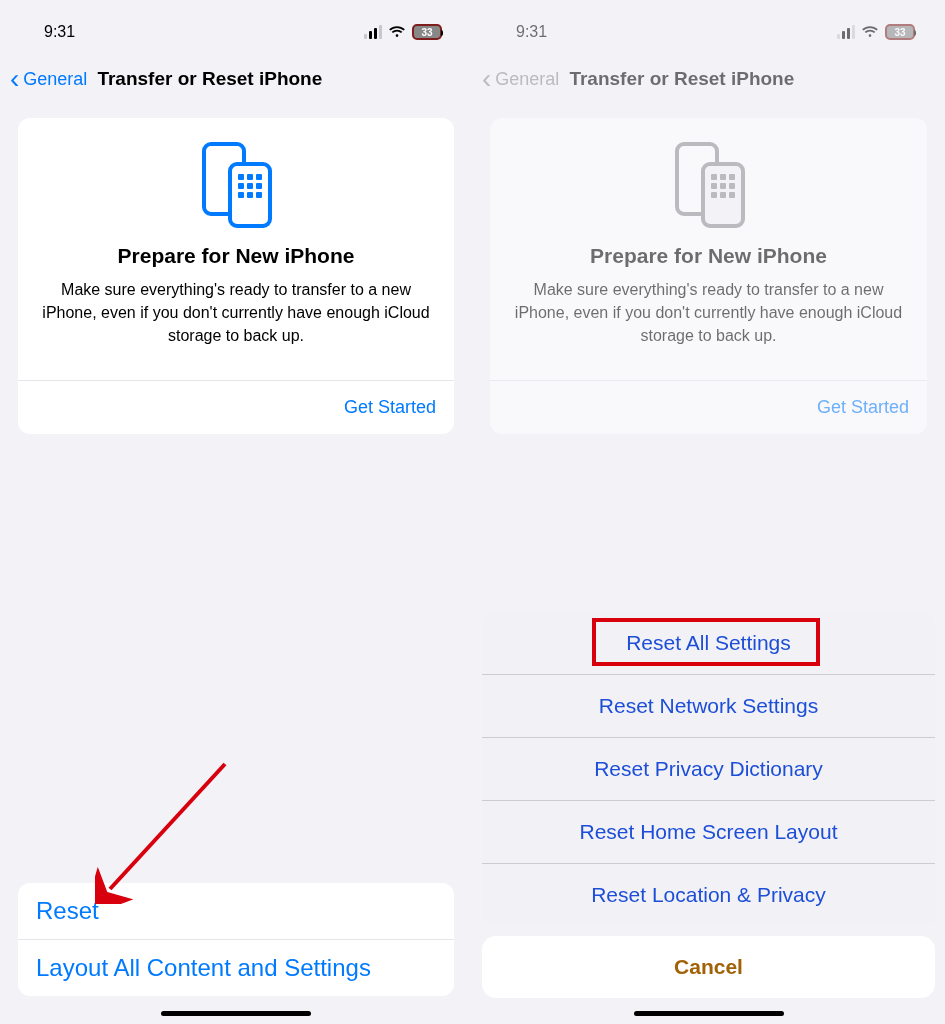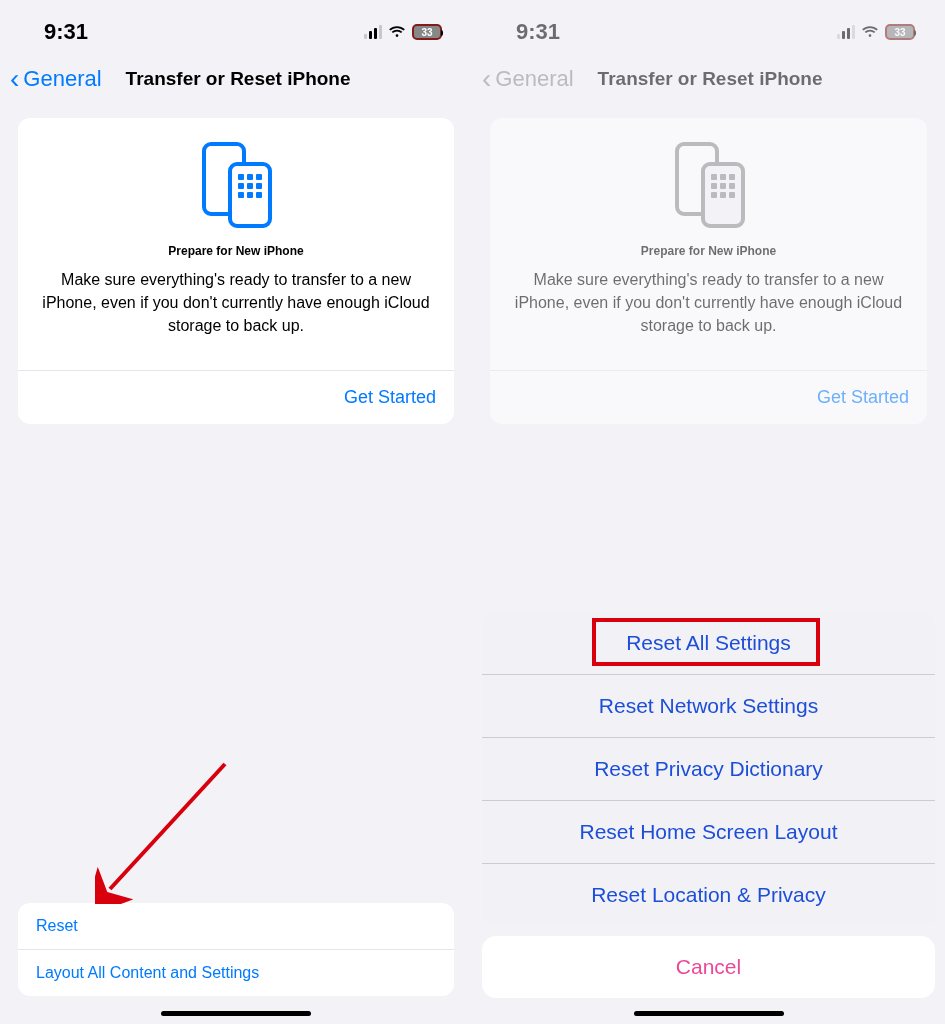--- a/index.html
+++ b/index.html
@@ -33,22 +33,22 @@
 
   
   .statusbar {
     height: 54px;
     display: flex;
     align-items: center;
     justify-content: space-between;
     padding: 10px 30px 0 44px;
   }
   .sb-time {
-    font-size: 22px;
-    font-weight: 700;
+    font-size: 16px;
+    font-weight: 400;
   }
   .sb-icons {
     display: flex;
     align-items: center;
     gap: 6px;
   }
   .sb-cell {
     display: flex;
     align-items: flex-end;
     gap: 2px;
@@ -98,39 +98,39 @@
   }
   .back-chevron {
     color: #007aff;
     font-size: 28px;
     font-weight: 400;
     line-height: 1;
   }
   .phone-right .back-chevron { color: #8e8e93; }
   .back-label {
     color: #007aff;
-    font-size: 22px;
+    font-size: 18px;
   }
   .phone-right .back-label { color: #8e8e93; }
   .nav-title {
     font-size: 19px;
     font-weight: 600;
-    margin-left: 20px;
+    margin-left: 6px;
   }
 
   
   .card {
     background: #fff;
     margin: 14px 18px 0 18px;
     border-radius: 12px;
     padding: 22px 18px 0 18px;
     text-align: center;
   }
   .card-icon { margin: 0 auto 12px auto; width: 80px; height: 92px; }
-  .card-title { font-size: 12px; font-weight: 600; margin-bottom: 10px; }
+  .card-title { font-size: 21px; font-weight: 600; margin-bottom: 10px; }
   .card-desc { font-size: 16px; color: #000; line-height: 1.45; margin-bottom: 32px; padding: 0 6px;}
   .card-divider { border:0; border-top:1px solid #e5e5ea; margin:0 -18px; }
   .card-action {
     color: #007aff;
     font-size: 18px;
     padding: 16px 0;
     font-weight: 400;
     text-align: right;
   }
 
@@ -139,21 +139,21 @@
     position: absolute;
     bottom: 28px;
     left: 18px;
     right: 18px;
     background: #fff;
     border-radius: 12px;
     overflow: hidden;
   }
   .bl-item {
     padding: 14px 18px;
-    font-size: 16px;
+    font-size: 24px;
     color: #007aff;
     border-bottom: 1px solid #e5e5ea;
     text-align: left;
   }
   .bl-item:last-child { border-bottom: none; }
 
   
   .home-ind {
     position: absolute;
     bottom: 8px;
@@ -186,22 +186,22 @@
     border-bottom: 1px solid rgba(60,60,67,0.2);
     position: relative;
   }
   .sheet-item:last-child { border-bottom: none; }
   .sheet-cancel {
     background: #fff;
     border-radius: 14px;
     padding: 19px 10px;
     text-align: center;
     font-size: 21px;
-    font-weight: 400;
-    color: #ec4899;
+    font-weight: 700;
+    color: #a16207;
   }
   .highlight-box {
     position: absolute;
     left: 110px;
     top: 6px;
     width: 228px;
     height: 48px;
     border: 4px solid #d8000c;
     pointer-events: none;
   }

